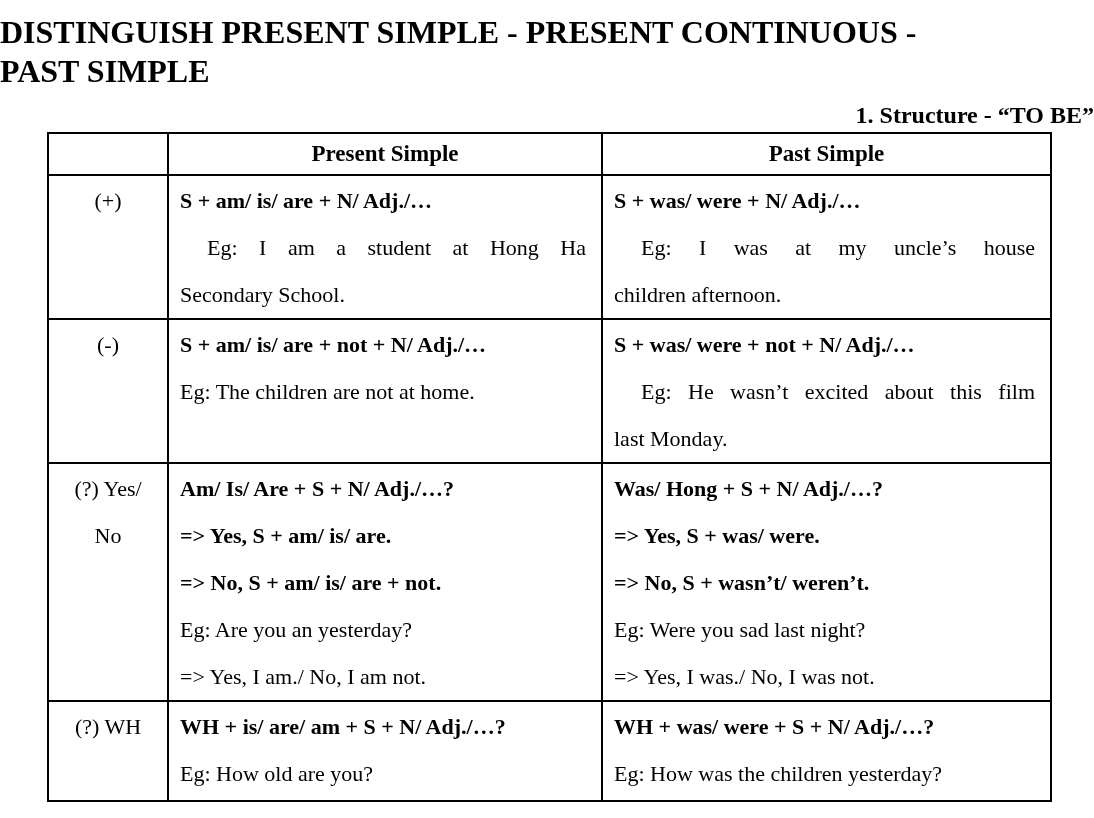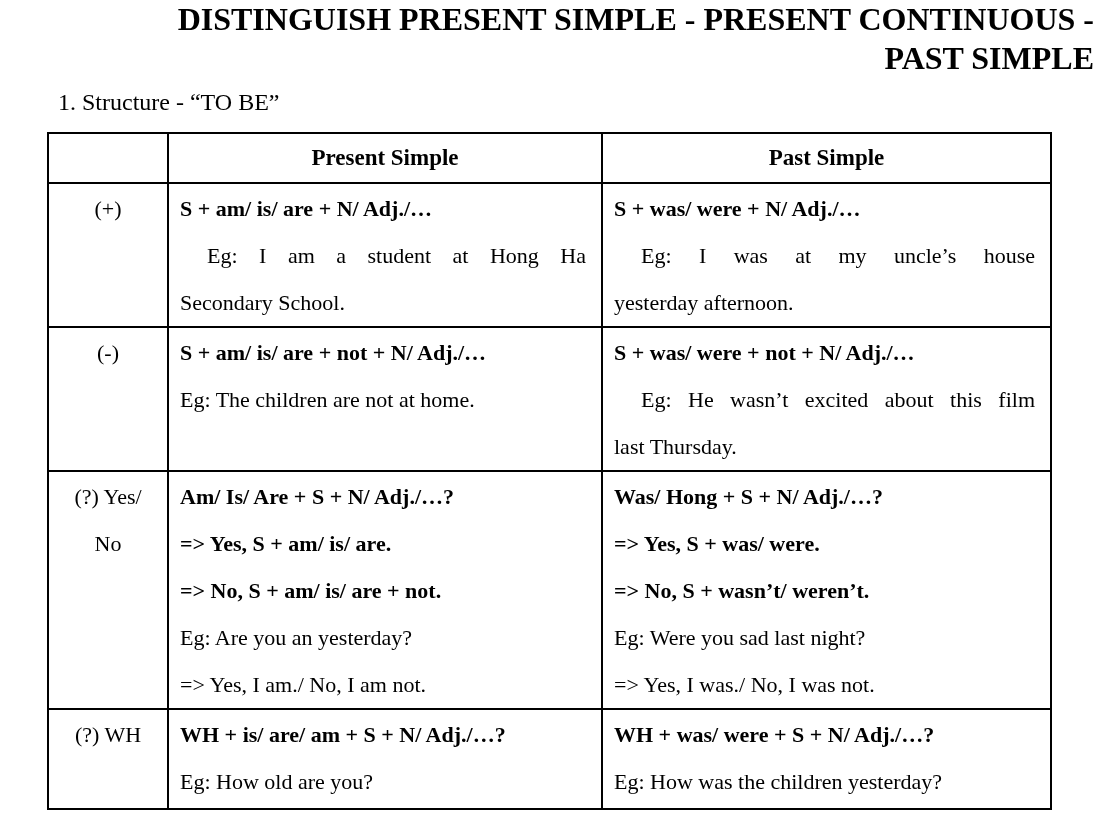--- a/index.html
+++ b/index.html
@@ -6,49 +6,51 @@
   html, body {
     width: 1094px; height: 818px;
     background: #ffffff;
     overflow: hidden;
     font-family: "Liberation Serif", "DejaVu Serif", serif;
     color: #000000;
   }
   .page { width: 1094px; height: 818px; position: relative; }
 
   .doc-title {
-    text-align: right;
+    padding-top: 13px;
+    text-align: left;
     font-size: 32px;
     font-weight: bold;
     line-height: 39px;
   }
   .doc-title .title-line { display: block; }
 
   .section-heading {
     margin: 9px 0 0 58px;
     font-size: 24px;
-    font-weight: normal;
+    font-weight: bold;
     line-height: 30px;
+    text-align: right;
   }
 
   table.grammar-table {
     position: absolute;
     left: 47px;
     top: 132px;
     width: 1003px;
     border-collapse: collapse;
     table-layout: fixed;
     font-size: 22px;
   }
   .grammar-table th, .grammar-table td {
     border: 2px solid #000000;
     vertical-align: top;
     overflow: hidden;
   }
-  .grammar-table thead tr { height: 50px; }
+  .grammar-table thead tr { height: 42px; }
   .grammar-table th {
     font-size: 23px;
     font-weight: bold;
     text-align: center;
     vertical-align: middle;
   }
   .grammar-table tbody tr:nth-child(1) { height: 144px; }
   .grammar-table tbody tr:nth-child(2) { height: 143px; }
   .grammar-table tbody tr:nth-child(3) { height: 235px; }
   .grammar-table tbody tr:nth-child(4) { height: 100px; }
@@ -102,35 +104,35 @@
             <div class="cell-line">(+)</div>
           </td>
           <td class="content-cell">
             <div class="cell-line bold">S + am/ is/ are + N/ Adj./…</div>
             <div class="cell-line justify">Eg: I am a student at Hong Ha</div>
             <div class="cell-line">Secondary School.</div>
           </td>
           <td class="content-cell">
             <div class="cell-line bold">S + was/ were + N/ Adj./…</div>
             <div class="cell-line justify">Eg: I was at my uncle’s house</div>
-            <div class="cell-line">yesterday afternoon.</div>
+            <div class="cell-line">children afternoon.</div>
           </td>
         </tr>
         <tr>
           <td class="label-cell">
             <div class="cell-line">(-)</div>
           </td>
           <td class="content-cell">
             <div class="cell-line bold">S + am/ is/ are + not + N/ Adj./…</div>
             <div class="cell-line">Eg: The children are not at home.</div>
           </td>
           <td class="content-cell">
             <div class="cell-line bold">S + was/ were + not + N/ Adj./…</div>
             <div class="cell-line justify">Eg: He wasn’t excited about this film</div>
-            <div class="cell-line">last Thursday.</div>
+            <div class="cell-line">last Monday.</div>
           </td>
         </tr>
         <tr>
           <td class="label-cell">
             <div class="cell-line">(?) Yes/</div>
             <div class="cell-line">No</div>
           </td>
           <td class="content-cell">
             <div class="cell-line bold">Am/ Is/ Are + S + N/ Adj./…?</div>
             <div class="cell-line bold">=&gt; Yes, S + am/ is/ are.</div>

